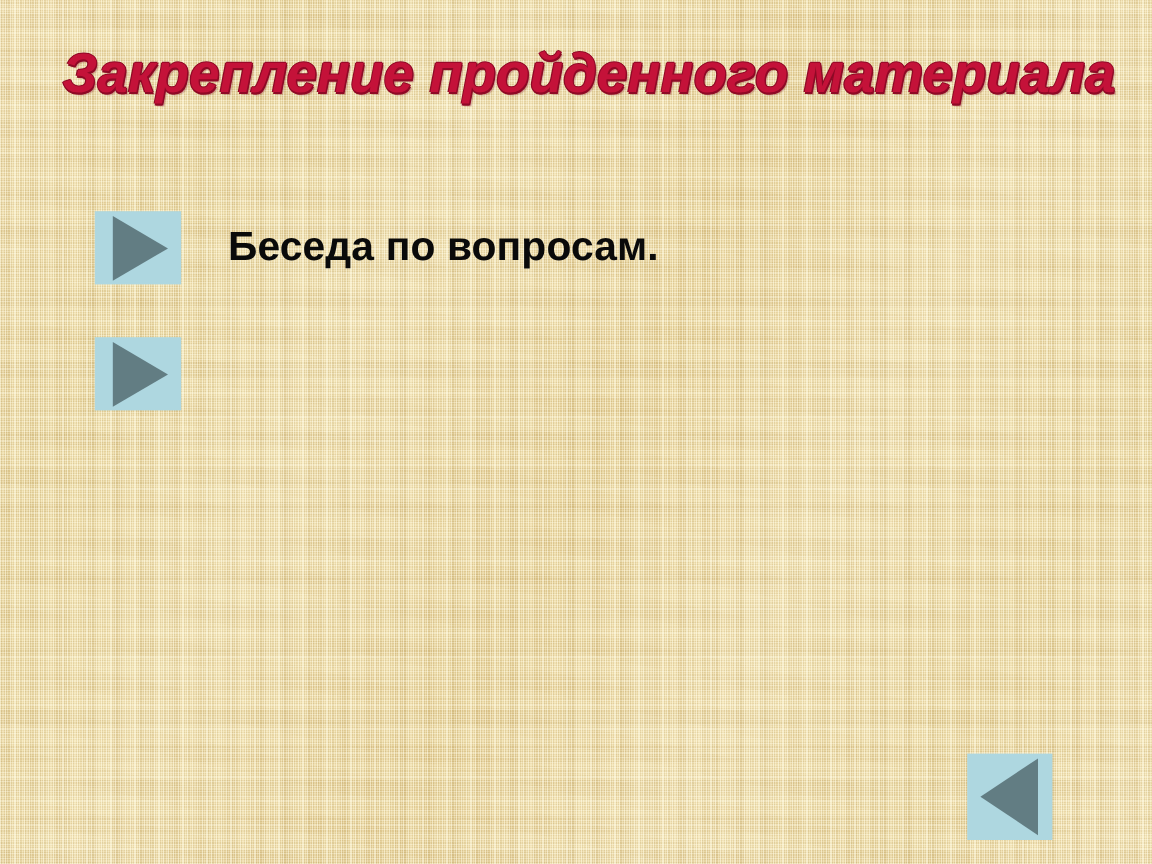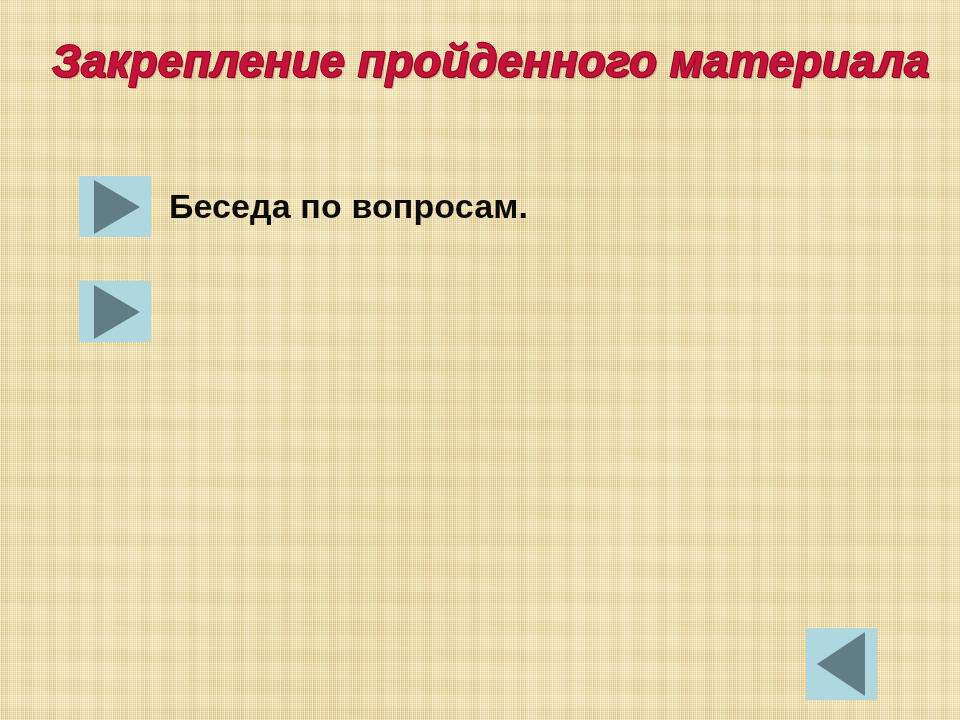--- a/index.html
+++ b/index.html
@@ -143,21 +143,21 @@
   .bullet-marker .tri {
     width: 0;
     height: 0;
     border-top: 27px solid transparent;
     border-bottom: 27px solid transparent;
     border-left: 46px solid #627d83;
     margin-left: 4px;
   }
 
   .bullet-text {
-    margin-left: 18px;
+    margin-left: 39px;
     font-family: "Liberation Sans", sans-serif;
     font-size: 34px;
     font-weight: bold;
     color: #0a0a0a;
     white-space: nowrap;
     line-height: 61px;
     letter-spacing: 0.1px;
   }
 
   

